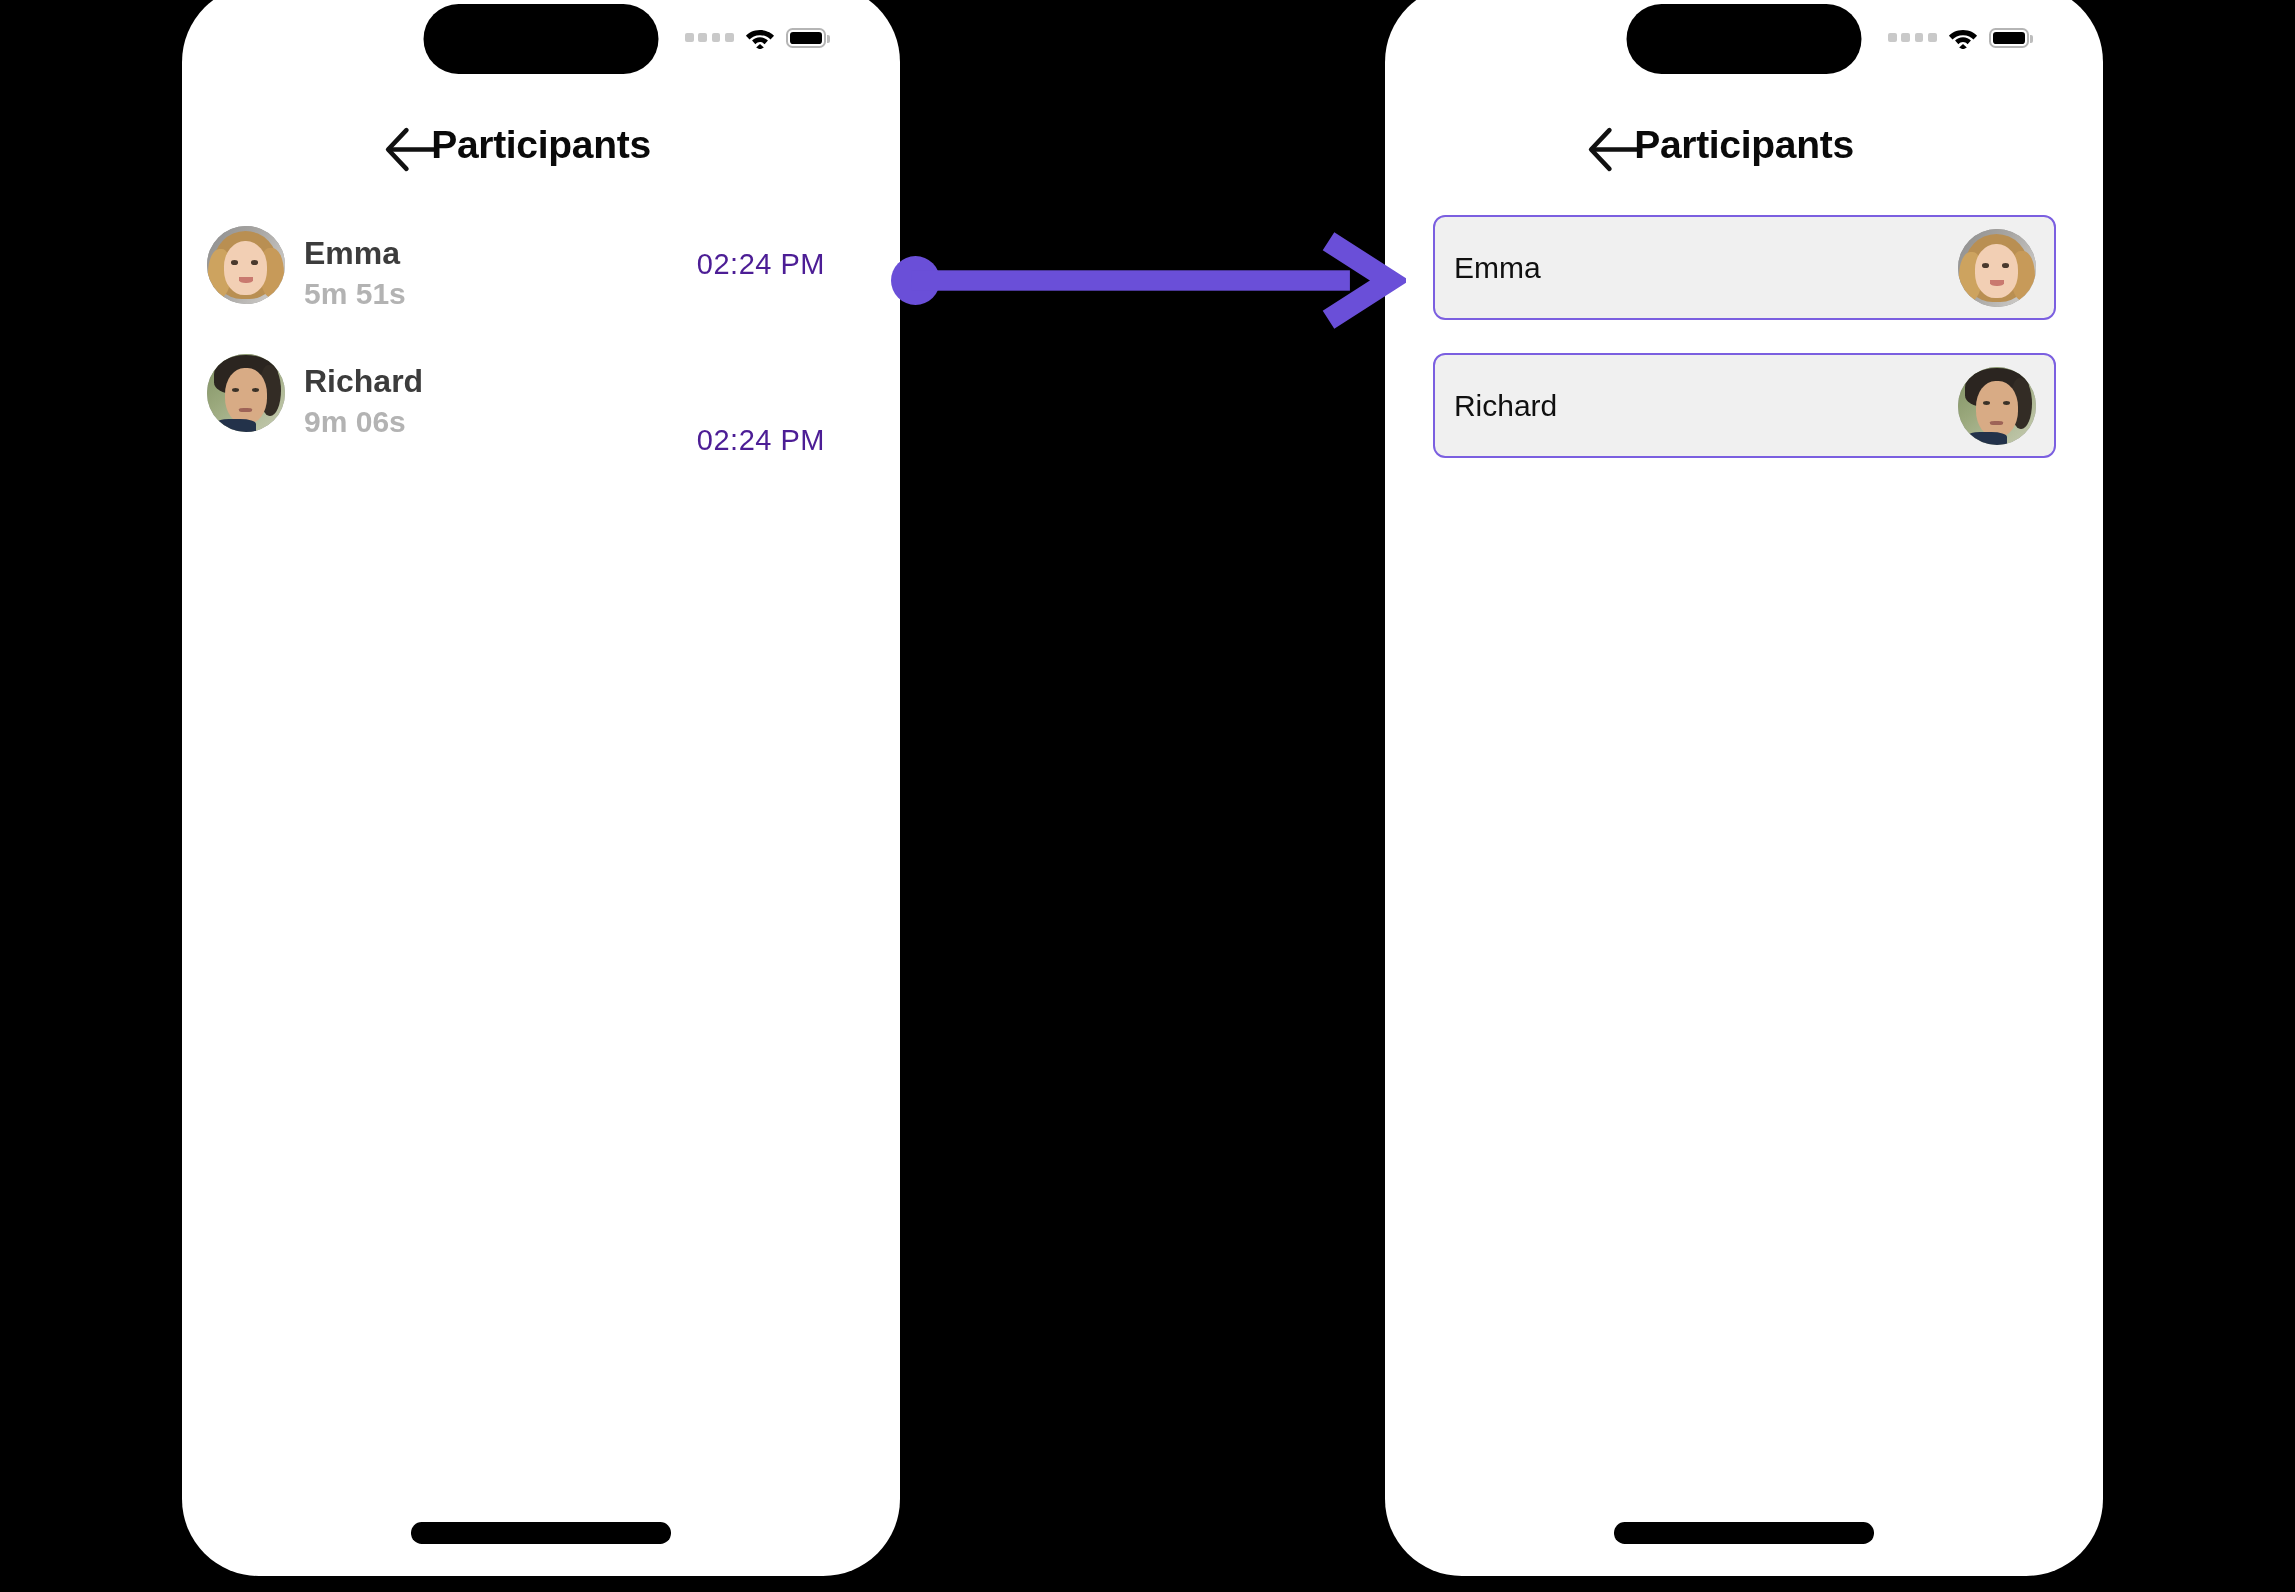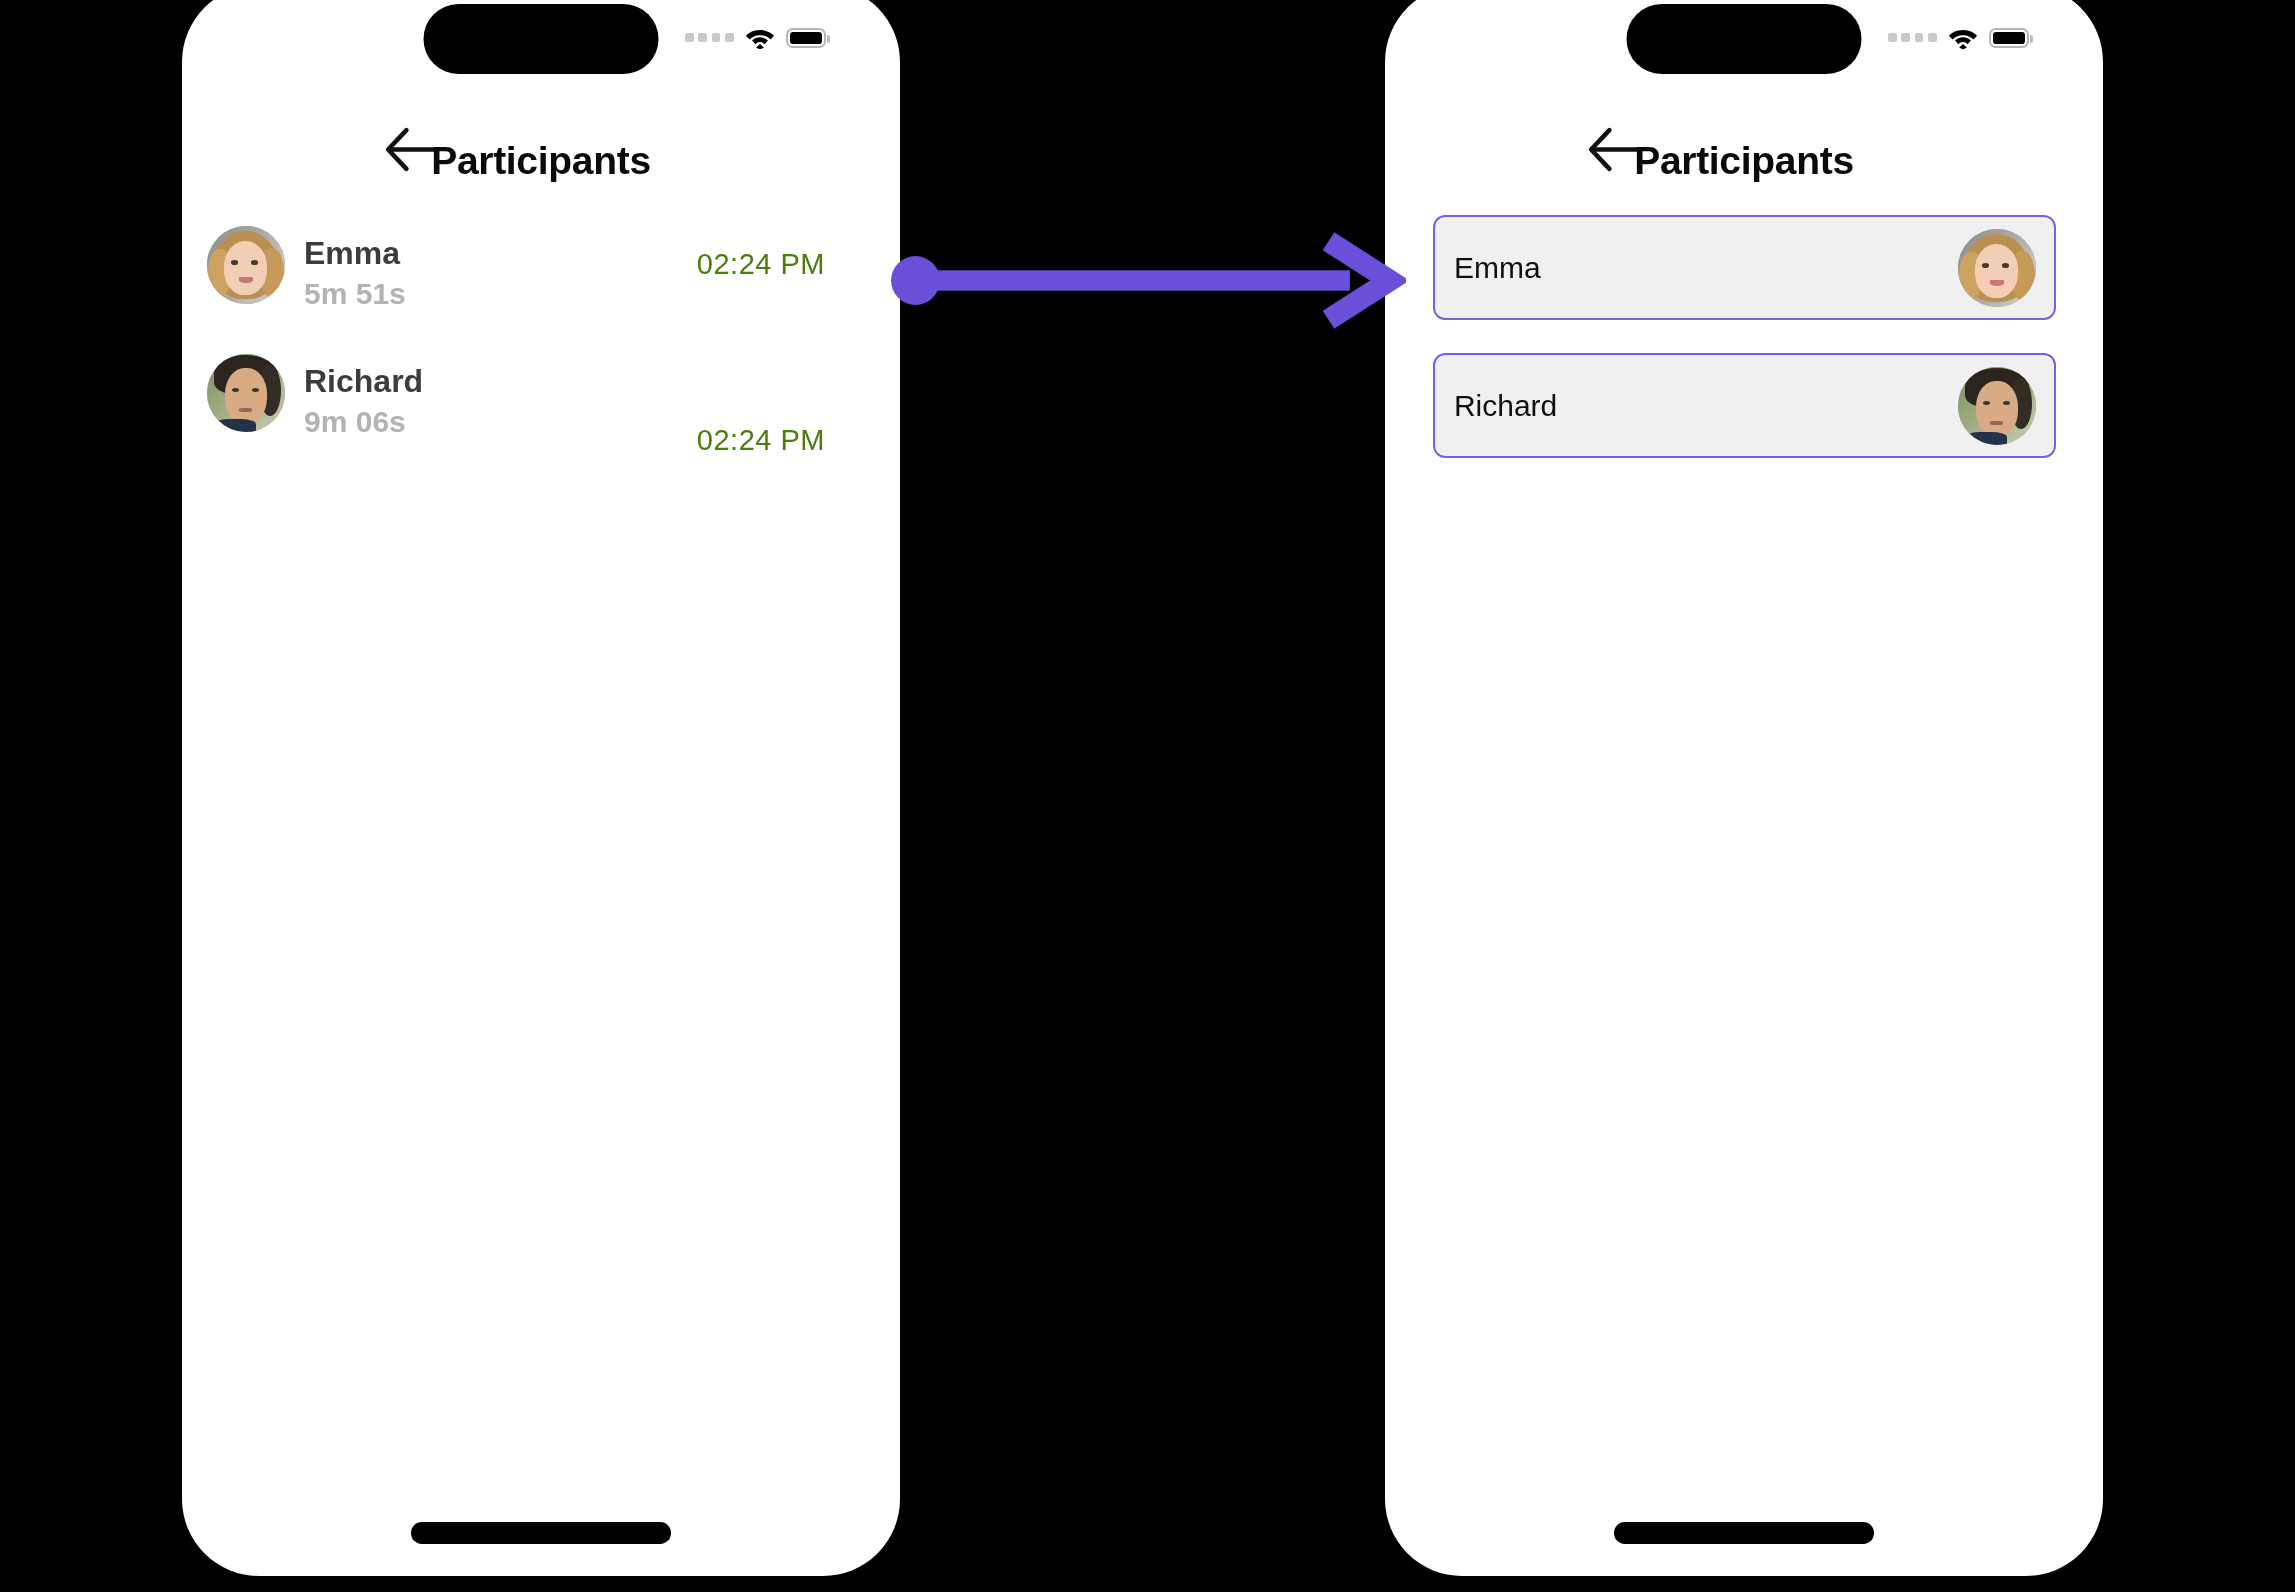--- a/index.html
+++ b/index.html
@@ -64,21 +64,20 @@
 
   
   .navbar {
     position:absolute; top:128px; left:0; width:100%; height:82px;
   }
   .back-arrow { position:absolute; left:199px; top:6.1px; width:61px; height:61px; }
   .nav-title {
     position:absolute; left:0; width:100%; top:10.2px;
     text-align:center; font-size:39px; font-weight:700; color:#0a0a0a;
     letter-spacing:-0.3px;
-    margin-top:16px;
   }
 
   
   .plist { position:absolute; top:232px; left:0; width:100%; }
   .prow {
     position:relative; height:128px;
   }
   .avatar {
     position:absolute; left:24.5px; top:9.2px;
     width:78px; height:78px; border-radius:50%;
@@ -87,21 +86,21 @@
   .prow .pname {
     position:absolute; left:122px; top:18.4px;
     font-size:32px; font-weight:700; color:#3c3c3c;
   }
   .prow .pdur {
     position:absolute; left:122px; top:60px;
     font-size:30px; font-weight:700; color:#b3b3b3;
   }
   .prow .ptime {
     position:absolute; right:75px; top:31px;
-    font-size:29px; font-weight:400; color:#4d7c0f;
+    font-size:29px; font-weight:400; color:#4c1d95;
     letter-spacing:0.5px;
   }
   #prow-richard .ptime { top:79px; }
 
   
   .cards { position:absolute; top:230px; left:0; width:100%; }
   .pcard {
     position:relative;
     margin:0 auto 33px auto;
     width:623px; height:105px;

